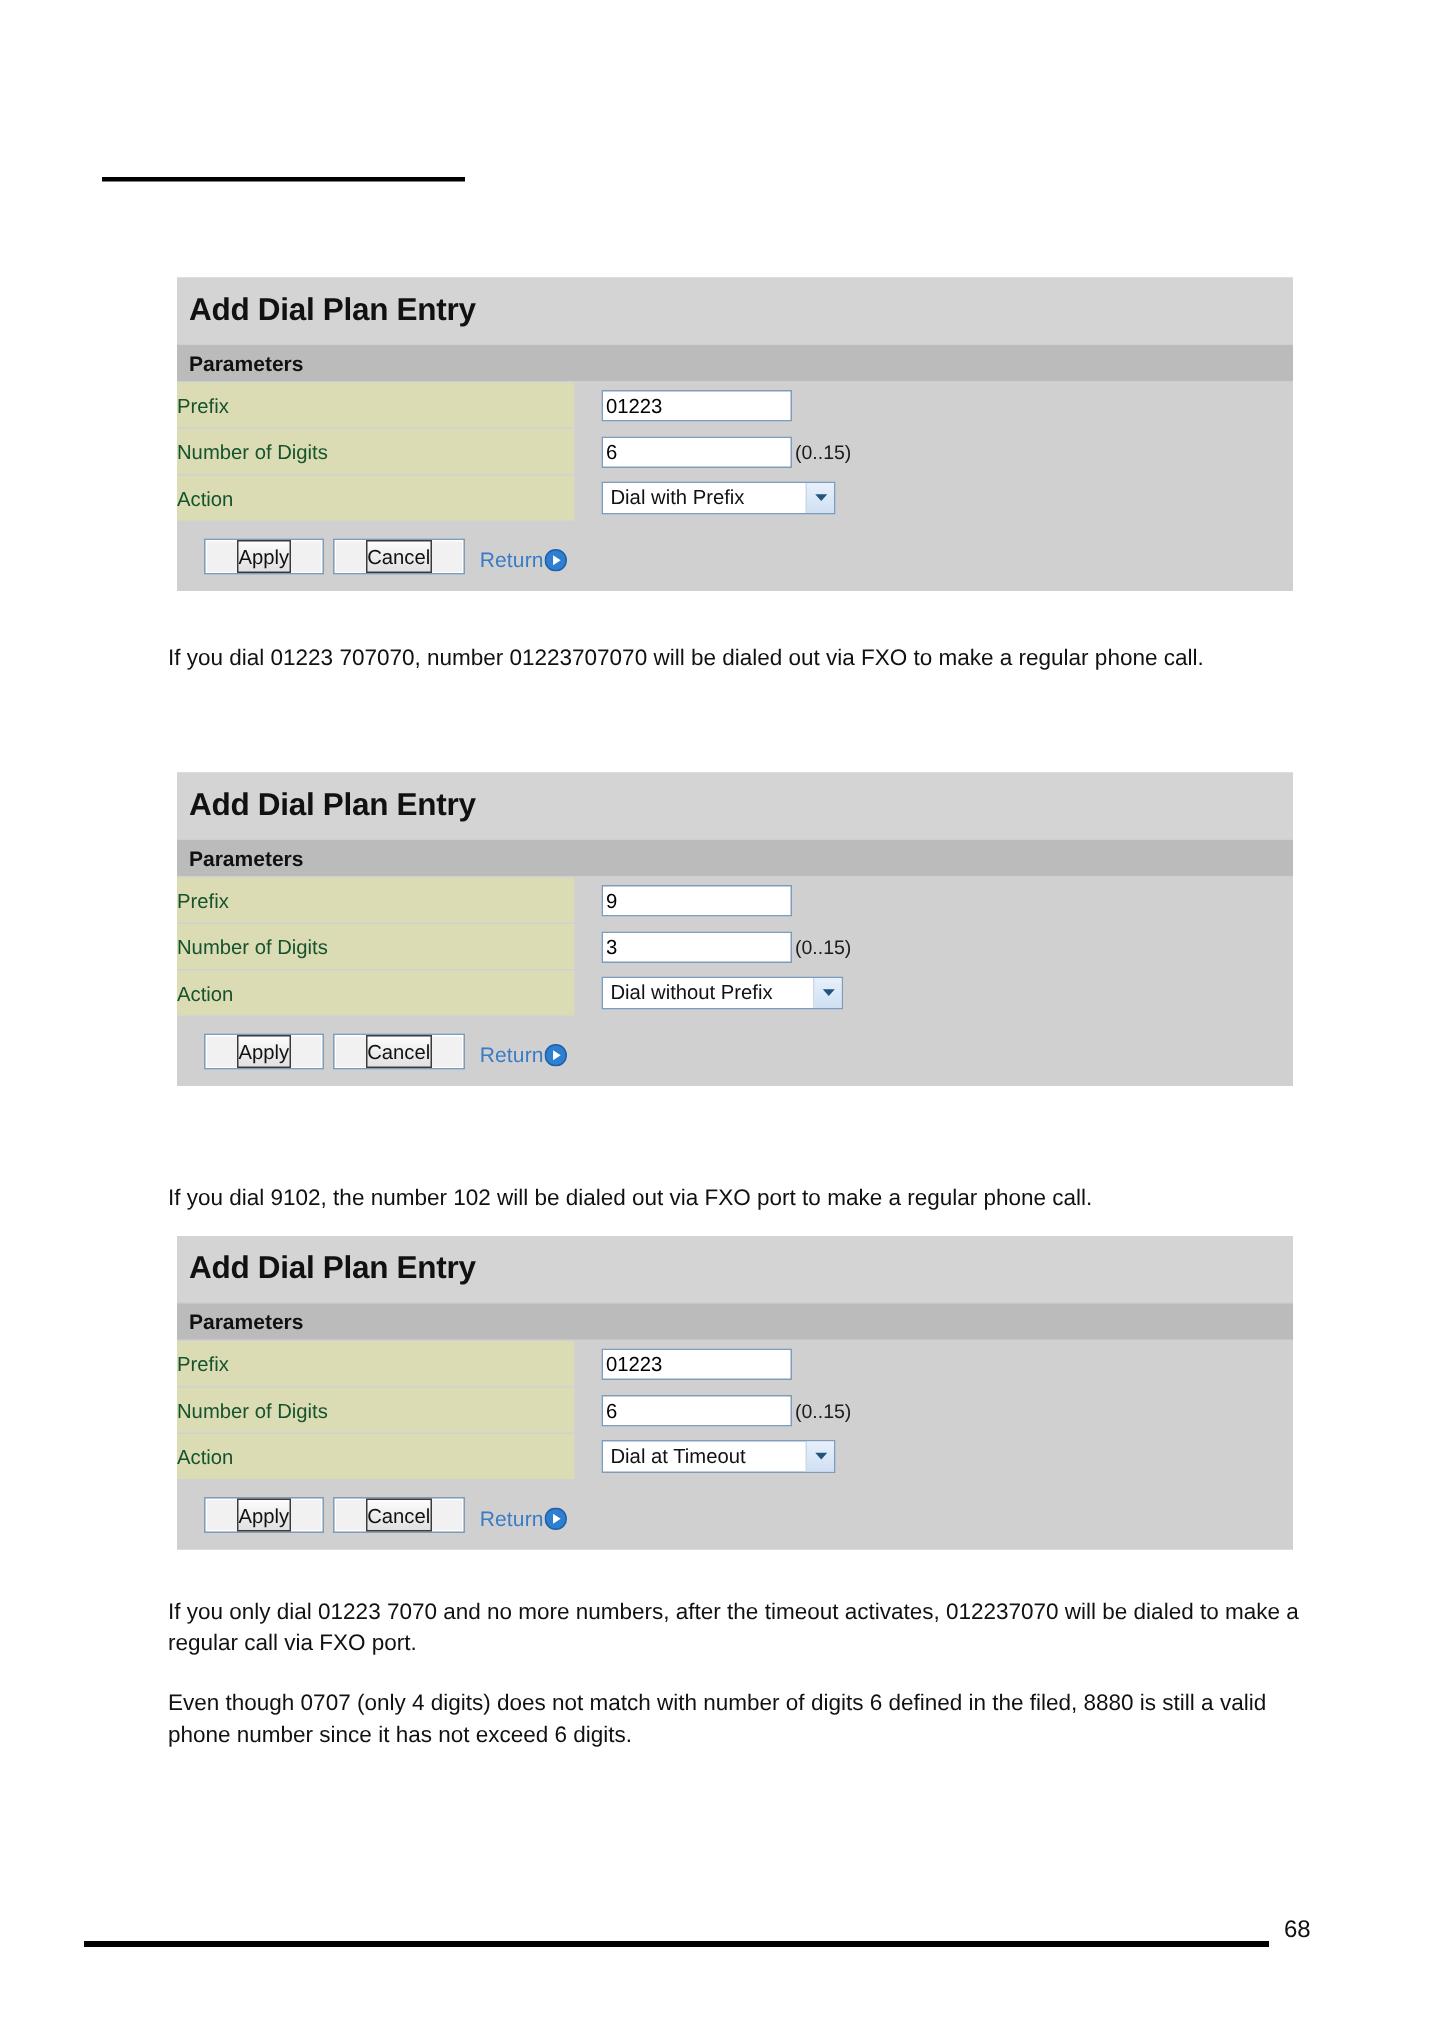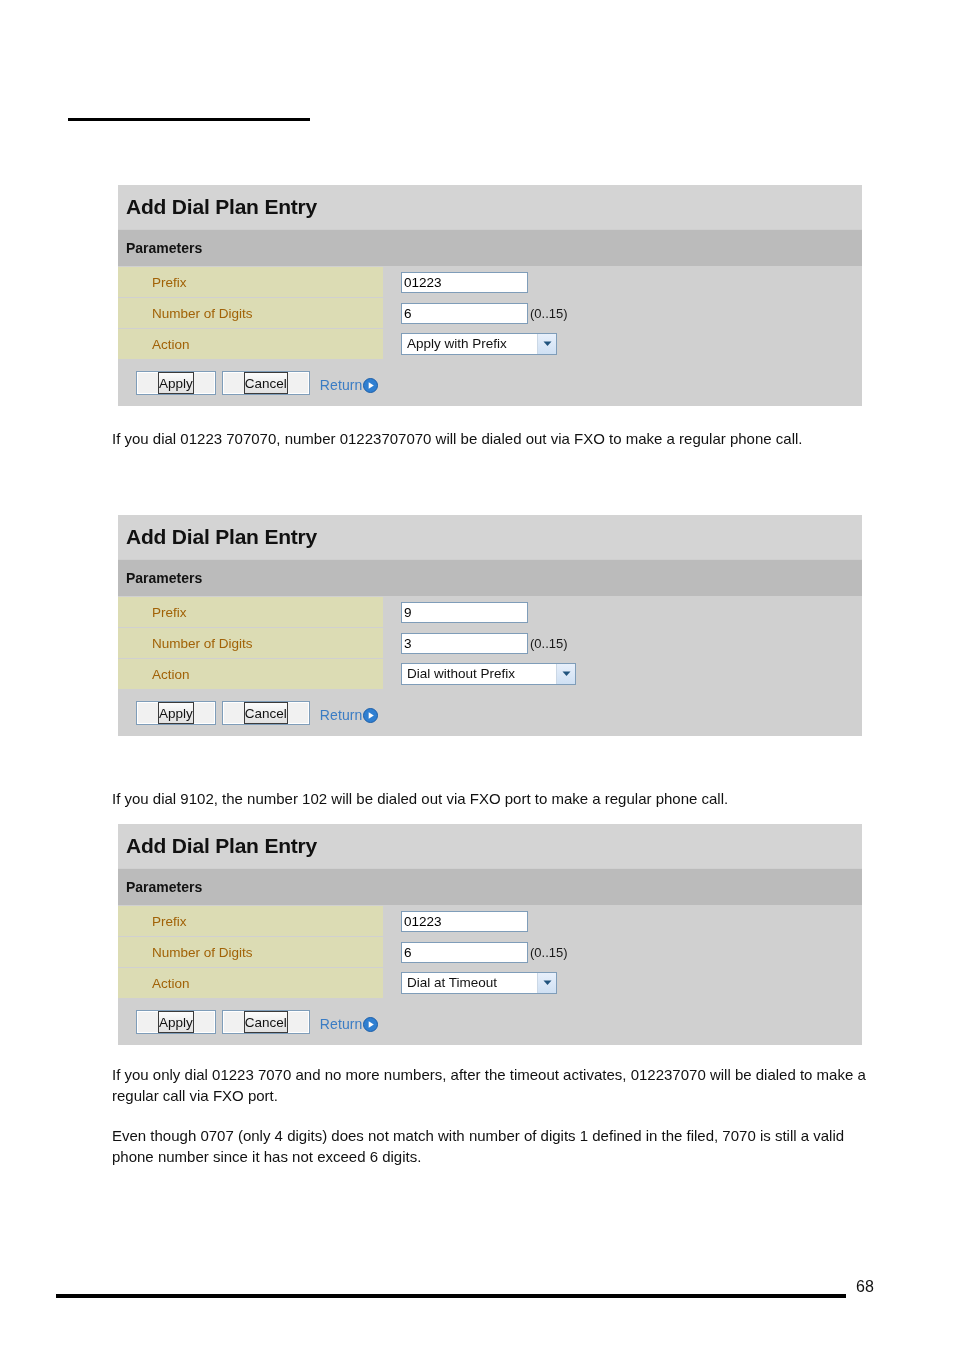--- a/index.html
+++ b/index.html
@@ -47,21 +47,21 @@
     background: #d4d4d4;
     font-size: 21px;
     font-weight: bold;
     color: #111111;
     display: flex;
     align-items: center;
     padding-left: 8px;
     letter-spacing: -0.2px;
   }
   .panel-subhead {
-    height: 36px;
+    height: 24px;
     background: #bbbbbb;
     font-size: 14px;
     font-weight: bold;
     color: #111111;
     display: flex;
     align-items: center;
     padding-left: 8px;
     margin-top: 1px;
   }
   .row {
@@ -69,24 +69,24 @@
     align-items: center;
     height: 30px;
     margin-top: 1px;
     background: #d0d0d0;
   }
   .row-label {
     width: 265px;
     height: 30px;
     background: #dcdcb4;
     font-size: 13.5px;
-    color: #a16207;
-    display: flex;
-    align-items: center;
-    padding-left: 34px;
+    color: #14532d;
+    display: flex;
+    align-items: center;
+    padding-left: 0;
     box-sizing: border-box;
     flex: none;
   }
   .row-value {
     flex: 1;
     height: 30px;
     display: flex;
     align-items: center;
     padding-left: 18px;
     box-sizing: border-box;
@@ -114,21 +114,21 @@
   }
   .select-wrap {
     position: relative;
     display: inline-block;
     height: 22px;
     border: 1px solid #7f9db9;
     background: #ffffff;
     box-sizing: border-box;
   }
   .select-wrap.w-narrow { width: 156px; }
-  .select-wrap.w-wide   { width: 175px; }
+  .select-wrap.w-wide   { width: 161px; }
   .select-text {
     position: absolute;
     left: 5px;
     top: 0;
     line-height: 20px;
     font-size: 13.5px;
     color: #111111;
     white-space: nowrap;
   }
   .select-arrow {
@@ -251,21 +251,21 @@
       <div class="row-value">
         <input class="text-input" type="text" value="6" style="">
         <span class="hint">(0..15)</span>
       </div>
     </div>
 
     <div class="row">
       <div class="row-label">Action</div>
       <div class="row-value">
         <div class="select-wrap w-narrow">
-          <span class="select-text">Apply with Prefix</span>
+          <span class="select-text">Dial with Prefix</span>
           <span class="select-arrow">
             <svg width="9" height="6" viewBox="0 0 9 6">
                 <path d="M0.5 0.5 L4.5 5 L8.5 0.5 Z" fill="#20537d"></path>
               </svg>
           </span>
         </div>
       </div>
     </div>
 
     <div class="btn-bar">
@@ -392,18 +392,18 @@
               <circle cx="7.5" cy="7.5" r="7" fill="#2f7fd1"></circle>
               <circle cx="7.5" cy="7.5" r="7" fill="none" stroke="#1d5fa8" stroke-width="1"></circle>
               <path d="M5.7 4.2 L10.8 7.5 L5.7 10.8 Z" fill="#ffffff"></path>
             </svg>
         </span>
       </div>
     </div>
   </div>
 
   <p class="para" style="top:1050px;">If you only dial 01223 7070 and no more numbers, after the timeout activates, 012237070 will be dialed to make a regular call via FXO port.</p>
-  <p class="para" style="top:1111px;">Even though 0707 (only 4 digits) does not match with number of digits 1 defined in the filed, 7070 is still a valid phone number since it has not exceed 6 digits.</p>
+  <p class="para" style="top:1111px;">Even though 0707 (only 4 digits) does not match with number of digits 6 defined in the filed, 8880 is still a valid phone number since it has not exceed 6 digits.</p>
 
   <div class="footer-rule"></div>
   <div class="footer-page">68</div>
 
 </div>
 
 </body></html>

